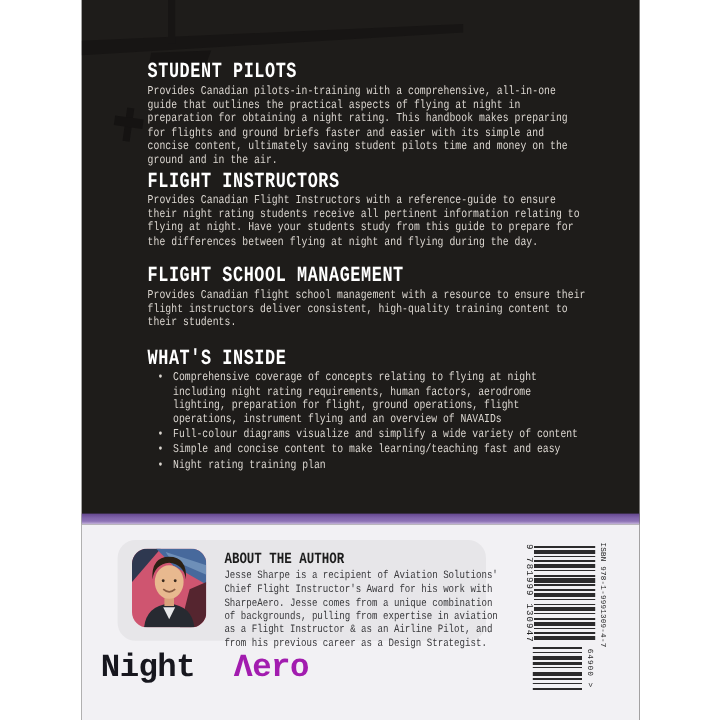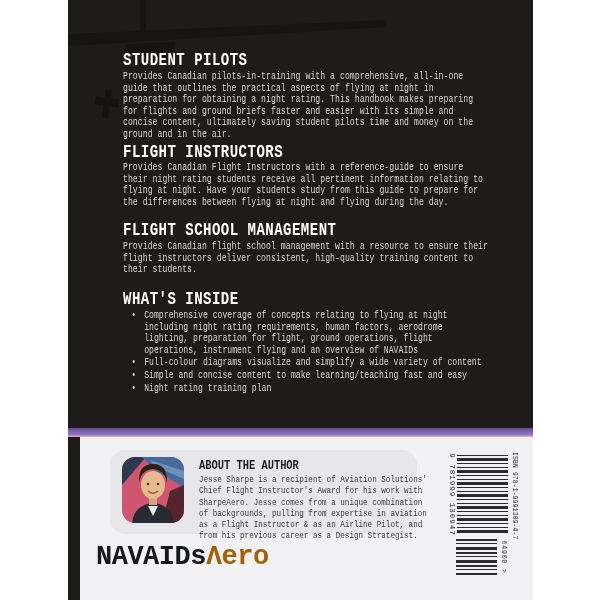--- a/index.html
+++ b/index.html
@@ -34,21 +34,21 @@
   .bullet-row{display:flex;margin-bottom:1px;}
   .bullet-dot{width:16px;padding-left:10px;flex:0 0 auto;}
   .bullet-text{flex:1;}
   
   .stripe{
     position:absolute;left:0;top:428px;width:465px;height:9px;
     background:linear-gradient(180deg,#64478f 0%,#8165ab 40%,#8d72b5 70%,#b19ccd 88%,#cbbcdc 100%);
   }
   
   .bottom{
-    position:absolute;left:12px;top:437px;width:465px;height:163px;
+    position:absolute;left:0;top:437px;width:465px;height:163px;
     background:#f2f1f4;
   }
   .author-box{
     position:absolute;left:30px;top:13px;width:307px;height:84px;
     background:#e7e6e9;border-radius:15px;
   }
   .author-photo{
     position:absolute;left:12px;top:7px;width:62px;height:66px;
     border-radius:13px;overflow:hidden;
   }
@@ -60,21 +60,21 @@
   .about-body{
     position:absolute;left:89px;top:24px;margin:0;width:292px;color:#37373a;
     font-size:9.4px;line-height:11.3px;
     transform:scaleX(.81);transform-origin:left top;
   }
   .brand{
     position:absolute;left:16px;top:105px;margin:0;
     font-size:27px;font-weight:bold;letter-spacing:-.5px;white-space:nowrap;
   }
   .brand .dark{color:#17171e;}
-  .brand .accent{color:#a16207;}
+  .brand .accent{color:#a21caf;margin-left:32px;}
   
   .bc-main{
     position:absolute;left:438px;top:15px;width:85px;height:72px;
     transform:rotate(90deg);transform-origin:top left;
     display:flex;flex-direction:column;
   }
   .bc-isbn{
     height:9px;font-size:6.3px;letter-spacing:.2px;color:#1d1d1d;
     text-align:center;white-space:nowrap;
   }
@@ -181,17 +181,17 @@
       <div class="bc-bars"></div>
       <div class="bc-digits">9 781999 130947</div>
     </div>
 
     <div class="bc-addon">
       <div class="bc2-digits">64900 &gt;</div>
       <div class="bc2-bars"></div>
     </div>
 
     <h1 class="brand">
-      <span class="dark">NAVAIDs</span><span class="accent">Λero</span>
+      <span class="dark">Night</span><span class="accent">Λero</span>
     </h1>
 
   </div>
 </div>
 
 </body></html>

